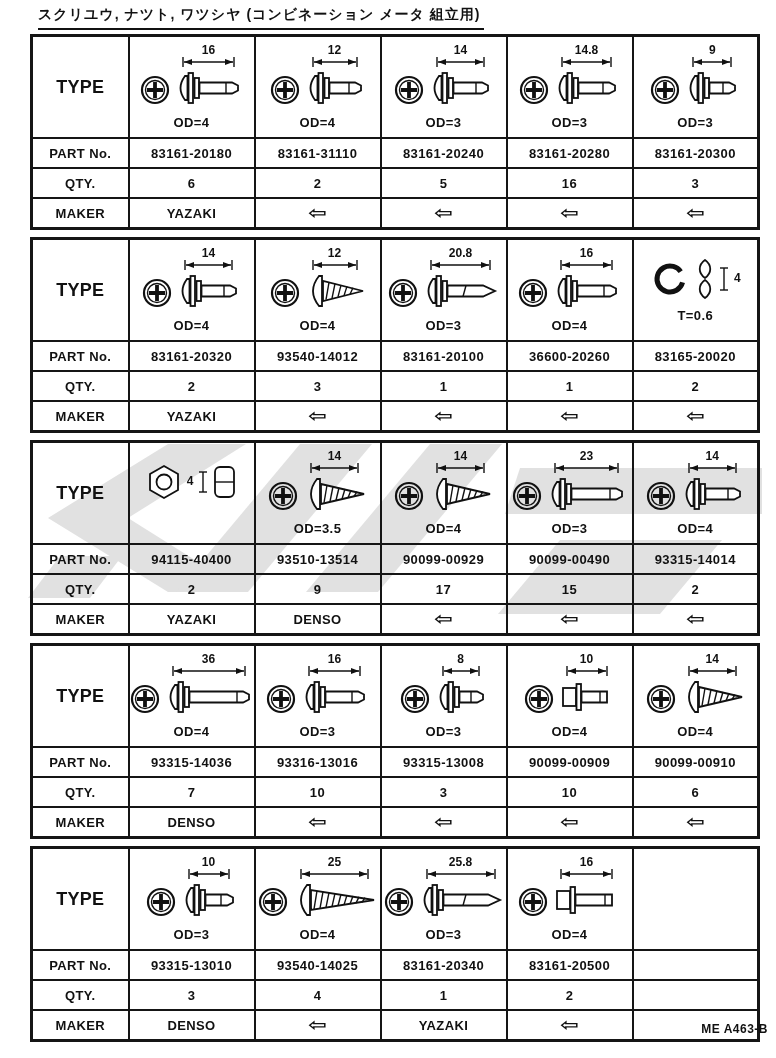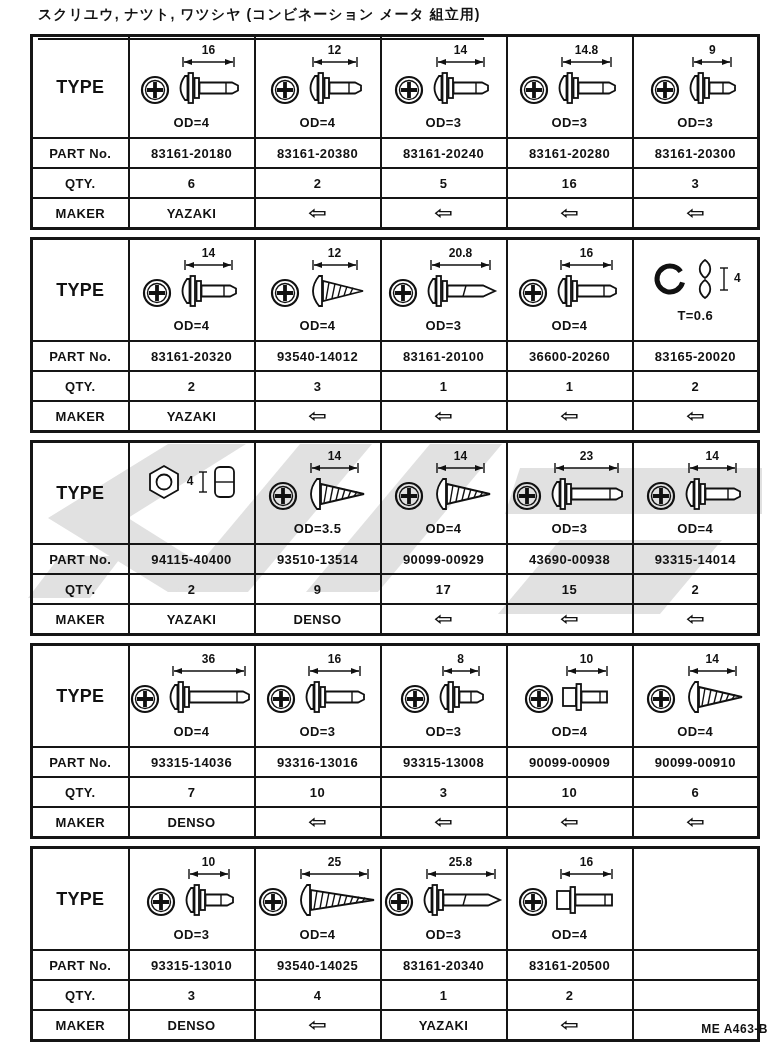--- a/index.html
+++ b/index.html
@@ -1,21 +1,21 @@
 <!DOCTYPE html>
 <html lang="ja"><head>
 <meta charset="utf-8">
 <style>
   html,body{margin:0;padding:0;background:#e8e8e8;}
   .page{position:relative;width:776px;height:1058px;background:#ffffff;overflow:hidden;
         font-family:"Liberation Sans","DejaVu Sans",sans-serif;color:#111;}
   .watermark{position:absolute;left:0;top:0;z-index:1;}
   .content{position:relative;z-index:2;}
   .title{position:absolute;left:38px;top:6px;font-size:14px;font-weight:bold;
-         letter-spacing:1px;border-bottom:2px solid #111;padding:0 4px 14px 0;white-space:nowrap;}
+         letter-spacing:1px;border-bottom:2px solid #111;padding:0 4px 4px 0;white-space:nowrap;}
   #tables{position:absolute;left:30px;top:34px;width:728px;}
   table.ptable{border-collapse:collapse;width:728px;table-layout:fixed;margin-bottom:7px;
                border:3px solid #151515;background:transparent;}
   table.ptable td{border:2px solid #151515;text-align:center;vertical-align:middle;
                   padding:0;font-weight:bold;background:transparent;}
   col.labelcol{width:97px;}
   col.datacol{width:126px;}
   tr.type-r td{height:100px;}
   tr.small-r td{height:28px;font-size:13px;letter-spacing:.4px;}
   td.lbl{font-size:18px;letter-spacing:.3px;}
@@ -214,21 +214,21 @@
                       </svg>
                     </div>
                   </div>
                   <div class="od">OD=3</div>
                 </div>
               </td>
             </tr>
             <tr class="small-r">
               <td class="lbl">PART No.</td>
               <td>83161-20180</td>
-              <td>83161-20380</td>
+              <td>83161-31110</td>
               <td>83161-20240</td>
               <td>83161-20280</td>
               <td>83161-20300</td>
             </tr>
             <tr class="small-r">
               <td class="lbl">QTY.</td>
               <td>6</td>
               <td>2</td>
               <td>5</td>
               <td>16</td>
@@ -591,21 +591,21 @@
                   </div>
                   <div class="od">OD=4</div>
                 </div>
               </td>
             </tr>
             <tr class="small-r">
               <td class="lbl">PART No.</td>
               <td>94115-40400</td>
               <td>93510-13514</td>
               <td>90099-00929</td>
-              <td>43690-00938</td>
+              <td>90099-00490</td>
               <td>93315-14014</td>
             </tr>
             <tr class="small-r">
               <td class="lbl">QTY.</td>
               <td>2</td>
               <td>9</td>
               <td>17</td>
               <td>15</td>
               <td>2</td>
             </tr>

